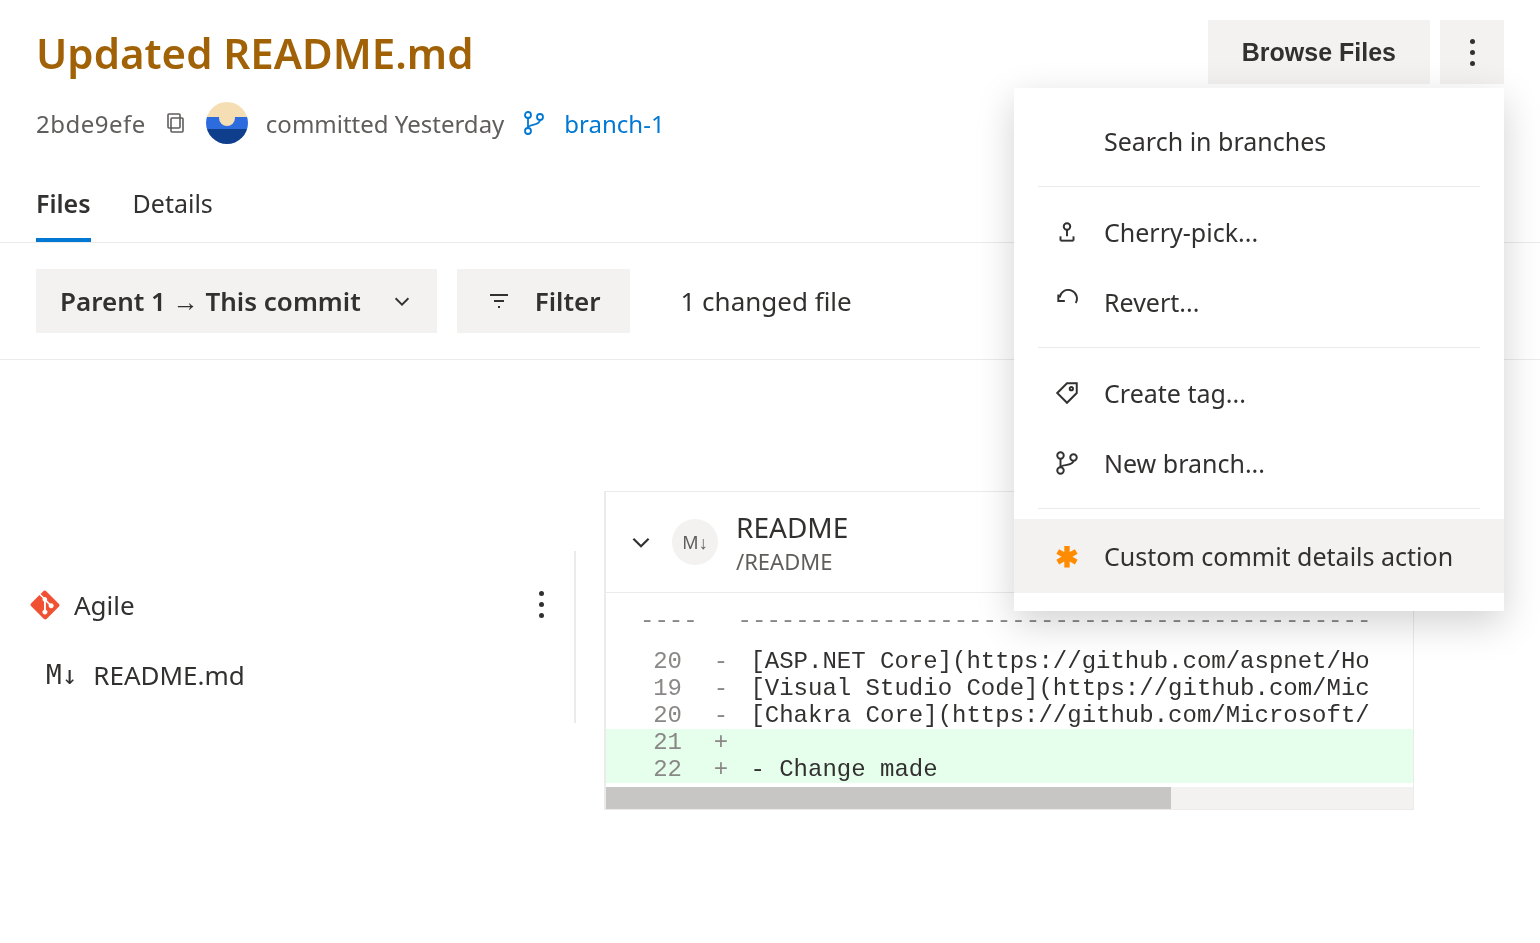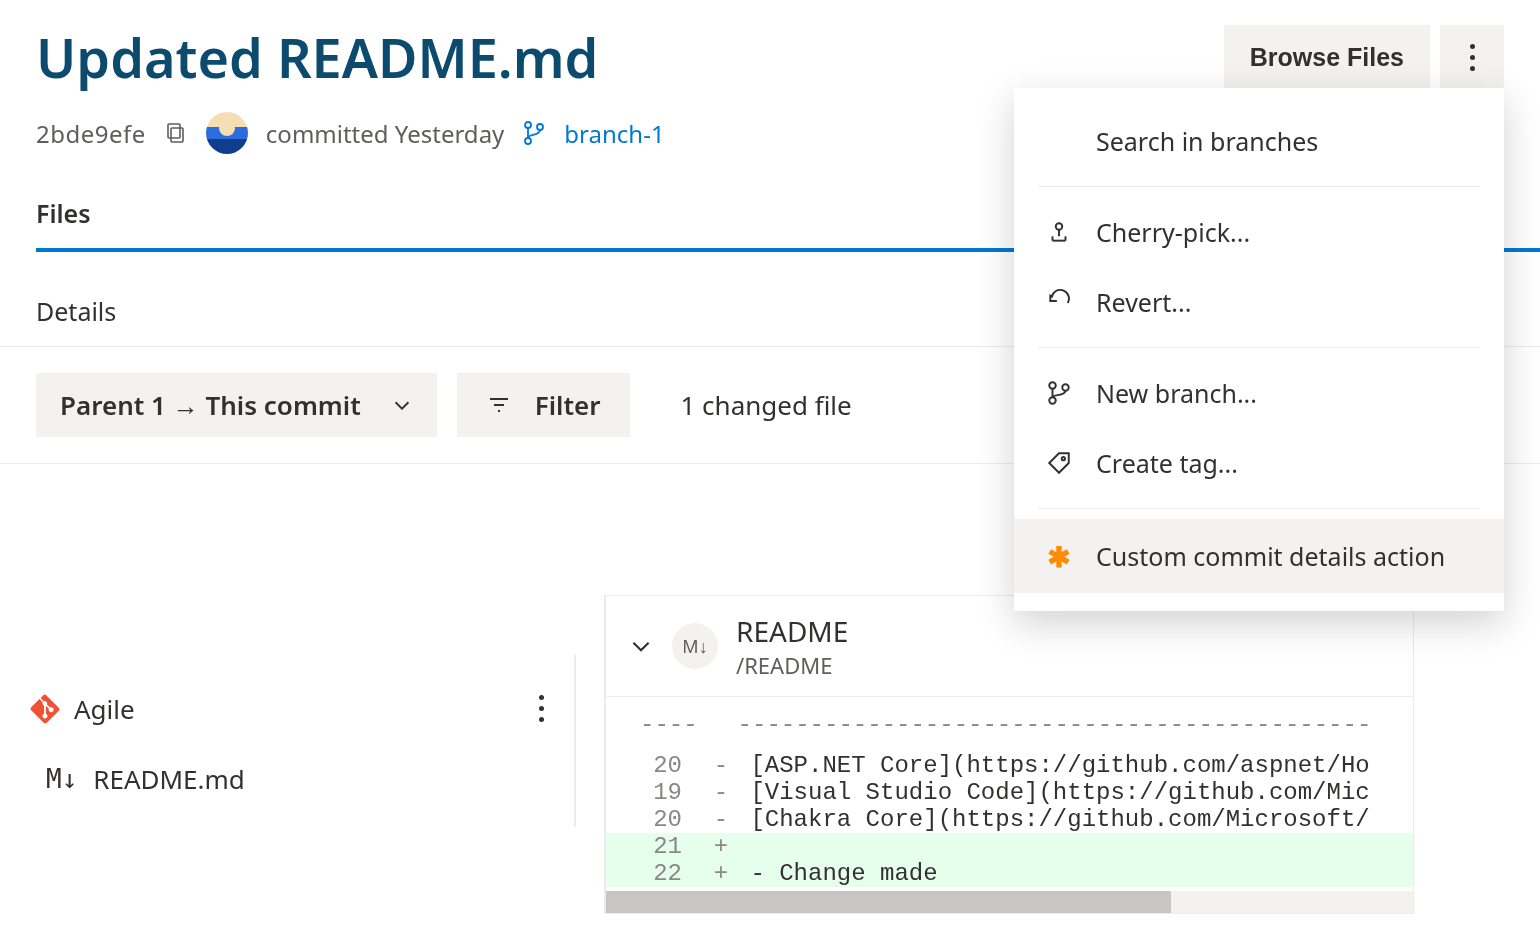--- a/index.html
+++ b/index.html
@@ -7,25 +7,25 @@
   font-family: "Segoe UI", -apple-system, system-ui, sans-serif;
   background: #fff;
   color: #323130;
   width: 1540px;
   height: 943px;
   overflow: hidden;
   position: relative;
 }
 .header-area { padding: 20px 36px 0 36px; }
 .title-row { display: flex; align-items: center; justify-content: space-between; }
-.page-title { font-size: 54px; font-weight: 600; color: #0c4a6e; }
+.page-title { font-size: 42px; font-weight: 600; color: #a16207; }
 .title-actions { display: flex; gap: 10px; align-items: center; }
 .btn {
   display: inline-flex; align-items: center; justify-content: center;
-  background: #f3f2f1; border: none; height: 64px; padding: 0 26px;
+  background: #f3f2f1; border: none; height: 64px; padding: 0 34px;
   font-size: 25px; font-weight: 600; color: #323130; cursor: pointer;
 }
 .btn-icon { width: 64px; padding: 0; font-size: 26px; }
 .meta-row {
   display: flex; align-items: center; gap: 18px;
   margin-top: 18px; font-size: 24px; color: #605e5c;
 }
 .commit-hash { color: #605e5c; letter-spacing: 0.5px; }
 .copy-icon { cursor: pointer; width: 24px; height: 24px; }
 .avatar {
@@ -35,21 +35,21 @@
 }
 .avatar::after {
   content: ""; position: absolute; left: 50%; top: 18%;
   width: 16px; height: 16px; background: #f5deb3; border-radius: 50%;
   transform: translateX(-50%);
 }
 .branch-link { color: #0078d4; }
 .branch-icon svg { stroke: #0078d4; }
 .tabs {
   display: flex; gap: 42px; margin-top: 42px;
-  border-bottom: 1px solid #edebe9; padding-left: 36px; flex-direction: column;
+  border-bottom: 1px solid #edebe9; padding-left: 36px;
 }
 .tab { font-size: 25px; color: #323130; padding-bottom: 18px; cursor: pointer; }
 .tab.active { font-weight: 600; border-bottom: 4px solid #0078d4; }
 .toolbar {
   display: flex; align-items: center; gap: 20px;
   padding: 26px 36px; border-bottom: 1px solid #edebe9;
 }
 .dropdown {
   display: inline-flex; align-items: center; gap: 30px;
   background: #f3f2f1; height: 64px; padding: 0 24px;
@@ -103,21 +103,21 @@
   width: 70%; background: #c8c6c4;
 }
 
 .context-menu {
   position: absolute; top: 88px; right: 36px; width: 490px;
   background: #fff; box-shadow: 0 12px 36px rgba(0,0,0,0.18);
   padding: 18px 0; z-index: 50;
 }
 .menu-item {
   display: flex; align-items: center; gap: 22px;
-  padding: 18px 30px; font-size: 25px; color: #323130; cursor: pointer;
+  padding: 18px 38px; font-size: 25px; color: #323130; cursor: pointer;
 }
 .menu-item.hover { background: #f3f2f1; }
 .menu-icon { width: 30px; display: flex; justify-content: center; color: #323130; }
 .menu-divider { height: 1px; background: #edebe9; margin: 10px 24px; }
 .star-orange { color: #ff8c00; font-size: 28px; font-weight: 700; }
 svg { display: block; }
 .icon-more-v { display:flex; flex-direction:column; gap:6px; }
 .icon-more-v span { width:5px; height:5px; background:#323130; border-radius:50%; }
 </style>
 </head>
@@ -283,36 +283,36 @@
           <path d="M4 5 V11 H10"></path>
           <path d="M20 13 A8 8 0 1 0 5.2 8"></path>
         </svg>
     </span>
     <span>Revert...</span>
   </div>
   <div class="menu-divider"></div>
   <div class="menu-item">
     <span class="menu-icon">
       <svg width="26" height="26" viewBox="0 0 24 24" fill="none" stroke="#323130" stroke-width="1.8">
+          <path d="M3 12 L12 3 H21 V12 L12 21 Z"></path>
+          <circle cx="16" cy="8" r="1.5"></circle>
+        </svg>
+    </span>
+    <span>Create tag...</span>
+  </div>
+  <div class="menu-item">
+    <span class="menu-icon">
+      <svg width="26" height="26" viewBox="0 0 24 24" fill="none" stroke="#323130" stroke-width="1.8">
           <circle cx="6" cy="5" r="3"></circle>
           <circle cx="6" cy="19" r="3"></circle>
           <circle cx="18" cy="7" r="3"></circle>
           <path d="M6 8 V16"></path>
           <path d="M18 10 C18 15 6 13 6 16"></path>
         </svg>
     </span>
     <span>New branch...</span>
   </div>
-  <div class="menu-item">
-    <span class="menu-icon">
-      <svg width="26" height="26" viewBox="0 0 24 24" fill="none" stroke="#323130" stroke-width="1.8">
-          <path d="M3 12 L12 3 H21 V12 L12 21 Z"></path>
-          <circle cx="16" cy="8" r="1.5"></circle>
-        </svg>
-    </span>
-    <span>Create tag...</span>
-  </div>
   <div class="menu-divider"></div>
   <div class="menu-item hover">
     <span class="menu-icon star-orange">✱</span>
     <span>Custom commit details action</span>
   </div>
 </div>
 
 </body></html>

